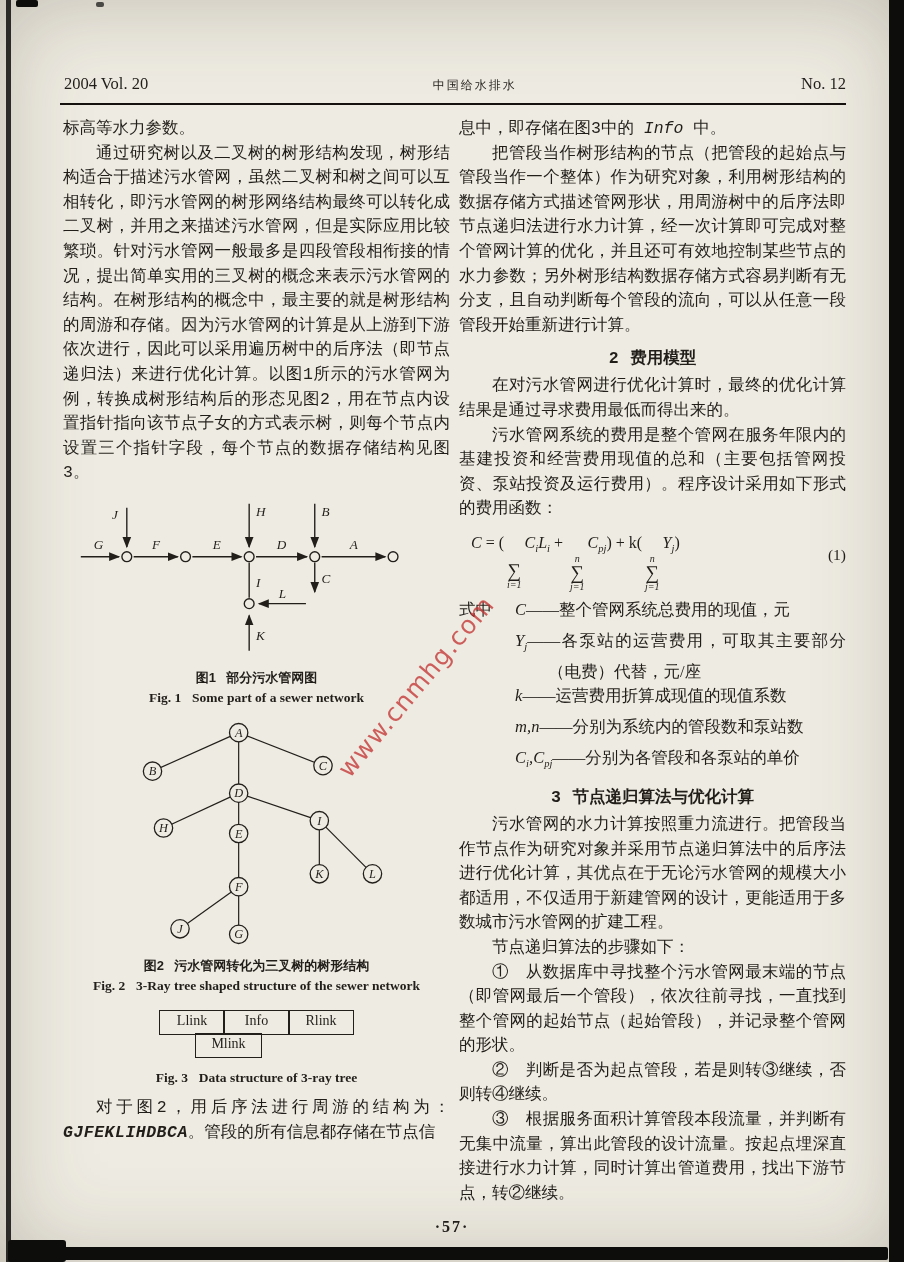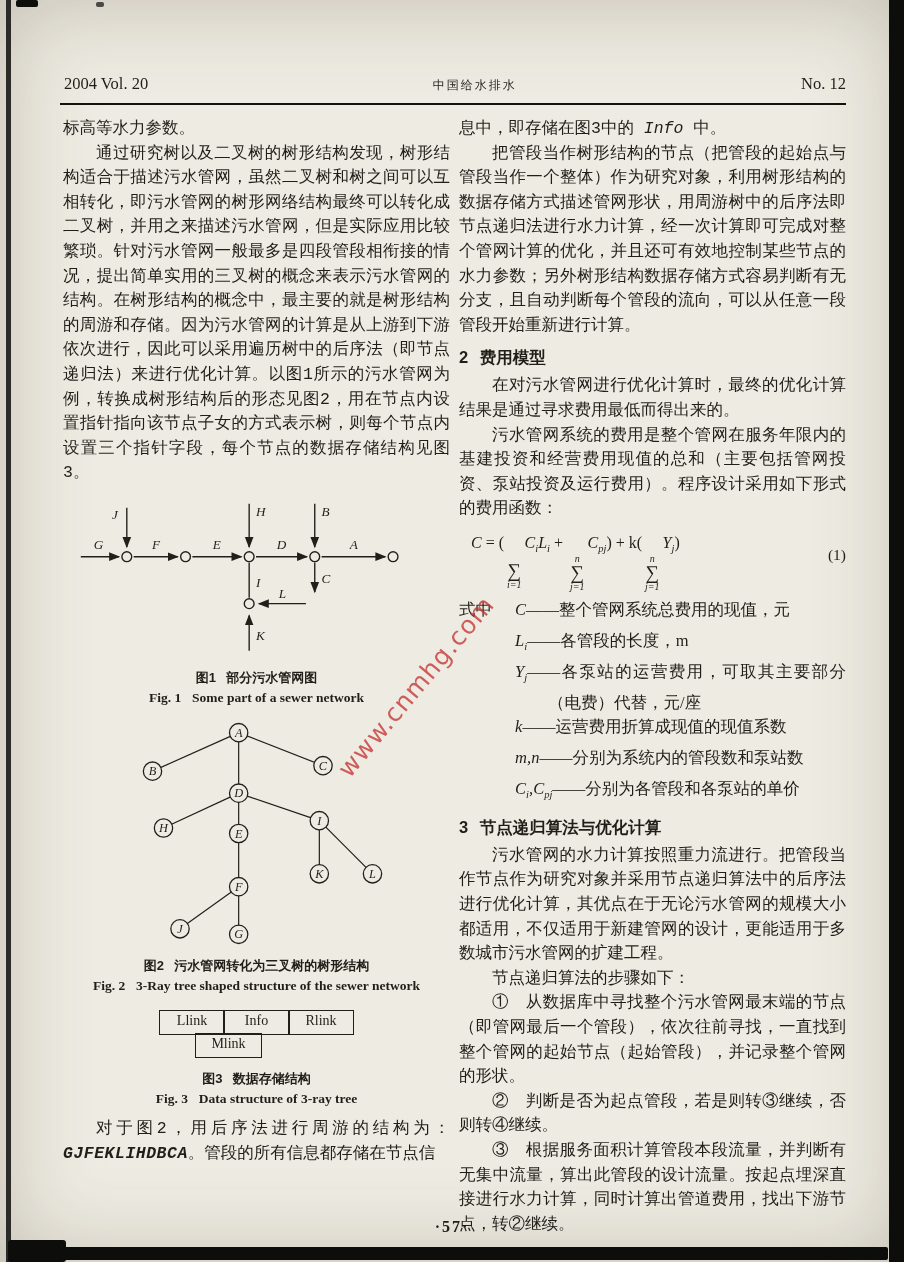--- a/index.html
+++ b/index.html
@@ -35,21 +35,21 @@
   .cap-zh .cl,.cap-en .cl{margin-right:.8em;}
 
   .fig3{margin:16px auto 0;width:195px;}
   .f3row{display:flex;}
   .f3cell{width:65px;height:23px;border:1.6px solid #221f1b;margin-left:-1.6px;
           text-align:center;font-size:14px;line-height:20px;}
   .f3cell:first-child{margin-left:0;}
   .f3row2{margin-top:-1.6px;padding-left:36px;display:flex;}
   .f3caps{margin-top:12px;}
 
-  h3.sec{margin:9px 0 5px;font-family:Liberation Sans, sans-serif;font-size:16.5px;font-weight:bold;}
+  h3.sec{margin:9px 0 5px;font-family:Liberation Mono, monospace;font-size:16.5px;font-weight:bold;text-align:center;}
   h3.sec .secnum{margin-right:.7em;}
 
   .formula{position:relative;margin:8px 0 4px;padding:4px 34px 2px 12px;font-size:16px;min-height:42px;}
   .formula i,.defs i{font-style:italic;}
   .formula sub,.defs sub{font-size:10.5px;font-style:italic;}
   .sum{display:inline-flex;flex-direction:column;align-items:center;margin:0 3px;vertical-align:-14px;}
   .sum .lim{display:block;height:11px;line-height:11px;font-size:10px;font-style:italic;}
   .sum .sigma{display:block;font-size:19px;line-height:17px;font-style:normal;}
   .eqnum{position:absolute;right:0;top:16px;font-size:15.5px;}
 
@@ -182,21 +182,20 @@
       <div class="f3row">
         <div class="f3cell">Llink</div>
         <div class="f3cell">Info</div>
         <div class="f3cell">Rlink</div>
       </div>
       <div class="f3row2">
         <div class="f3cell">Mlink</div>
       </div>
     </div>
     <div class="f3caps">
-      <p class="cap-zh"><span class="cl">图3</span><span>数据存储结构</span></p>
       <p class="cap-en"><span class="cl">Fig. 3</span><span>Data structure of 3-ray tree</span></p>
     </div>
 
     <p class="body indent" style="margin-top:10px;">
       <span>对于图2，用后序法进行周游的结构为：</span><span class="code">GJFEKLIHDBCA</span><span>。管段的所有信息都存储在节点信</span>
     </p>
   </div>
 
   <div class="col col-right">
     <p class="body">
@@ -223,21 +222,20 @@
           <span class="lim">n</span>
           <span class="sigma">∑</span>
           <span class="lim">j=1</span>
         </span><i>Y</i><sub>j</sub><span>)</span>
       <span class="eqnum">(1)</span>
     </div>
 
     <div class="defs">
       <span class="shizhong">式中</span>
       <p class="def-row"><i>C</i><sub></sub><span>——整个管网系统总费用的现值，元</span></p>
-      <p class="def-row"><i>L</i><sub>i</sub><span>——各管段的长度，m</span></p>
       <p class="def-row wrapind"><i>Y</i><sub>j</sub><span>——各泵站的运营费用，可取其主要部分（电费）代替，元/座</span></p>
       <p class="def-row"><i>k</i><sub></sub><span>——运营费用折算成现值的现值系数</span></p>
       <p class="def-row"><i>m,n</i><sub></sub><span>——分别为系统内的管段数和泵站数</span></p>
       <p class="def-row"><i>C</i><sub>i</sub><i>,C</i><sub>pj</sub><span>——分别为各管段和各泵站的单价</span></p>
     </div>
 
     <h3 class="sec">
       <span class="secnum">3</span><span>节点递归算法与优化计算</span>
     </h3>
     <p class="body indent">污水管网的水力计算按照重力流进行。把管段当作节点作为研究对象并采用节点递归算法中的后序法进行优化计算，其优点在于无论污水管网的规模大小都适用，不仅适用于新建管网的设计，更能适用于多数城市污水管网的扩建工程。</p>

